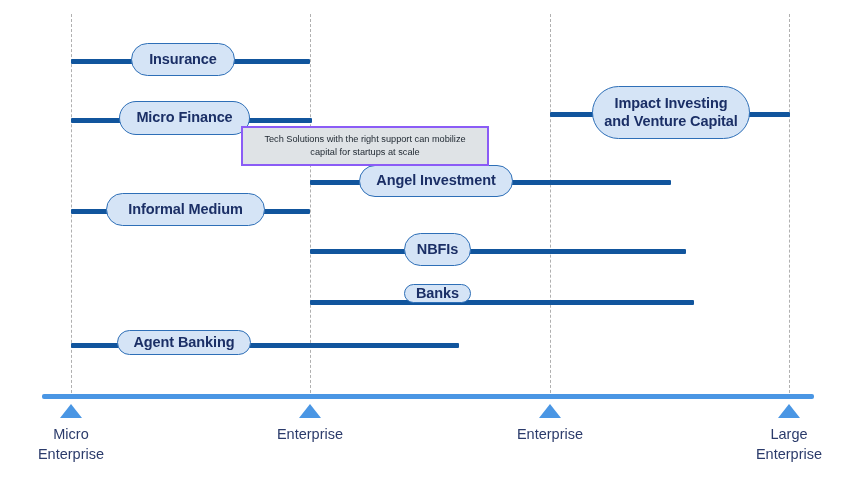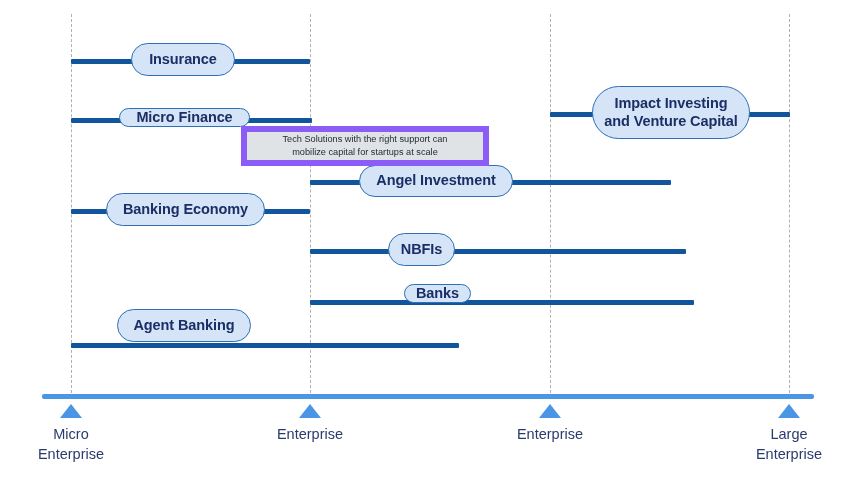--- a/index.html
+++ b/index.html
@@ -53,21 +53,21 @@
     letter-spacing: -0.1px;
     z-index: 3;
   }
   .node.two-line { line-height: 1.22; }
 
   
   .callout {
     position: absolute;
     box-sizing: border-box;
     background: #dfe3e6;
-    border: 6px solid #8b5cf6;
+    border: 2px solid #8b5cf6;
     color: #222b34;
     font-size: 9.2px;
     line-height: 1.42;
     text-align: center;
     display: flex;
     align-items: center;
     justify-content: flex-start;
     padding: 4px 18px;
     z-index: 5;
   }
@@ -117,48 +117,48 @@
   <div class="bar" style="left:310px; top:180px; width:361px"></div>
   <div class="bar" style="left:71px;  top:209px; width:239px"></div>
   <div class="bar" style="left:310px; top:249px; width:376px"></div>
   <div class="bar" style="left:310px; top:300px; width:384px"></div>
   <div class="bar" style="left:71px;  top:343px; width:388px"></div>
 
   <div class="node" style="left:131px; top:43px; width:104px; height:33px">
     <span>Insurance</span>
   </div>
 
-  <div class="node" style="left:119px; top:108px; width:131px; height:19px">
+  <div class="node" style="left:119px; top:101px; width:131px; height:34px">
     <span>Micro Finance</span>
   </div>
 
   <div class="node" style="left:359px; top:165px; width:154px; height:32px">
     <span>Angel Investment</span>
   </div>
 
   <div class="node two-line" style="left:592px; top:86px; width:158px; height:53px">
     <span>
       <span>Impact Investing</span><br>
       <span>and Venture Capital</span>
     </span>
   </div>
 
   <div class="node" style="left:106px; top:193px; width:159px; height:33px">
-    <span>Banking Economy</span>
+    <span>Informal Medium</span>
   </div>
 
-  <div class="node" style="left:388px; top:233px; width:67px; height:33px">
+  <div class="node" style="left:404px; top:233px; width:67px; height:33px">
     <span>NBFIs</span>
   </div>
 
   <div class="node" style="left:404px; top:284px; width:67px; height:19px">
     <span>Banks</span>
   </div>
 
-  <div class="node" style="left:117px; top:309px; width:134px; height:33px">
+  <div class="node" style="left:117px; top:330px; width:134px; height:25px">
     <span>Agent Banking</span>
   </div>
 
   <div class="callout" style="left:241px; top:126px; width:248px; height:40px">
     <span>Tech Solutions with the right support can mobilize capital for startups at scale</span>
   </div>
 
   <div class="axis-line"></div>
 
   <div class="axis-marker" style="left:60px"></div>

